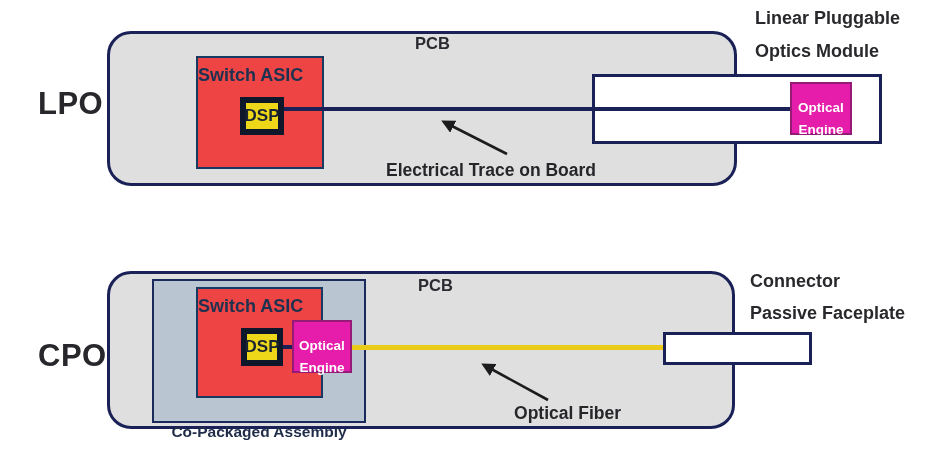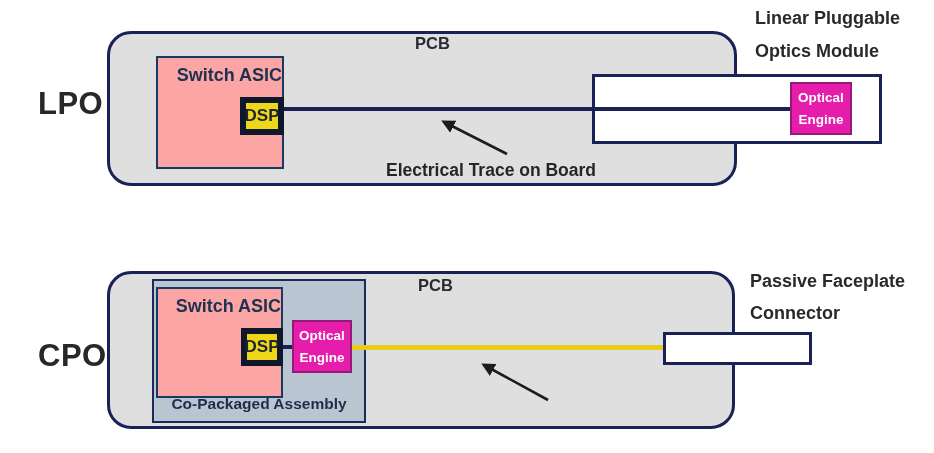--- a/index.html
+++ b/index.html
@@ -12,37 +12,37 @@
   .row-label{
     font-size:31px;font-weight:bold;color:#28282c;letter-spacing:.5px;line-height:1;
   }
   .pcb{
     background:#dfdfdf;border:3px solid #1a2156;border-radius:24px;z-index:1;
   }
   .pcb-label{
     font-size:16.5px;font-weight:bold;color:#2a2a31;z-index:2;line-height:1;margin-left:15px;
   }
   .asic{
-    background:#fca5a5;border:2px solid #173a63;text-align:right;z-index:3;
+    background:#ef4444;border:2px solid #173a63;text-align:left;z-index:3;margin-left:40px;
   }
   .asic-label{
     display:block;padding-top:8px;font-size:18px;font-weight:bold;color:#1d3150;line-height:1;
   }
   .dsp{
     background:#eed619;border:6px solid #0f172a;display:flex;align-items:center;justify-content:center;
     font-size:17px;font-weight:bold;color:#1b2433;z-index:4;
   }
   .wire{z-index:5;}
   .trace{background:#1a2156;}
   .fiber{background:#e9cb18;}
   .module{background:#ffffff;border:3px solid #1a2156;z-index:4;}
   .connector{background:#ffffff;border:3px solid #1a2156;z-index:6;}
   .oe{
     background:#e51daa;border:2px solid #951a78;z-index:6;color:#ffffff;
-    font-size:13.5px;font-weight:bold;line-height:1.6;text-align:center;padding-top:3px;
+    font-size:13.5px;font-weight:bold;line-height:1.6;text-align:center;padding-top:13px;
   }
   .caption{
     font-size:18px;font-weight:bold;color:#29292d;line-height:33px;z-index:2;white-space:nowrap;
   }
   .caption2{line-height:32px;}
   .annotation{
     font-size:17.5px;font-weight:bold;color:#26262a;text-align:center;z-index:7;line-height:1.2;white-space:nowrap;
   }
   .assembly{
     background:#b9c5d1;border:2px solid #1b2a5c;z-index:2;
@@ -82,42 +82,43 @@
     <div>Linear Pluggable</div>
     <div>Optics Module</div>
   </div>
 
   <div class="abs row-label" style="left:38px;top:340px;">CPO</div>
 
   <div class="abs pcb" style="left:107px;top:271px;width:628px;height:158px;"></div>
   <div class="abs pcb-label" style="left:403px;top:277px;">PCB</div>
 
   <div class="abs assembly" style="left:152px;top:279px;width:214px;height:144px;"></div>
-  <div class="abs assembly-label" style="left:152px;top:396px;width:214px;">Co-Packaged Assembly</div>
+  <div class="abs assembly-label" style="left:152px;top:424px;width:214px;">Co-Packaged Assembly</div>
 
   <div class="abs asic" style="left:156px;top:287px;width:127px;height:111px;">
     <span class="asic-label">Switch ASIC</span>
   </div>
   <div class="abs dsp" style="left:241px;top:328px;width:42px;height:38px;">
     <span>DSP</span>
   </div>
   <div class="abs wire trace" style="left:283px;top:345px;width:9px;height:4px;z-index:4;"></div>
   <div class="abs oe" style="left:292px;top:320px;width:60px;height:53px;z-index:5;">
     <div>Optical</div>
     <div>Engine</div>
   </div>
 
   <div class="abs wire fiber" style="left:352px;top:345px;width:311px;height:5px;"></div>
   <div class="abs connector" style="left:663px;top:332px;width:149px;height:33px;"></div>
 
   <div class="abs caption caption2" style="left:750px;top:265px;">
+    <div>Connector</div>
     <div>Passive Faceplate</div>
-    <div>Connector</div>
   </div>
 
+  <div class="abs annotation" style="left:500px;top:403px;width:135px;">Optical Fiber</div>
 
   <svg class="overlay" width="934" height="453" viewBox="0 0 934 453">
     <defs>
       <marker id="ah" markerWidth="5.2" markerHeight="5.2" refX="4" refY="2.6" orient="auto">
         <path d="M0,0 L5.2,2.6 L0,5.2 Z" fill="#1c1c1e"></path>
       </marker>
     </defs>
     <line x1="507" y1="154" x2="444" y2="122" stroke="#1c1c1e" stroke-width="2.6" marker-end="url(#ah)"></line>
     <line x1="548" y1="400" x2="484" y2="365" stroke="#1c1c1e" stroke-width="2.6" marker-end="url(#ah)"></line>
   </svg>

